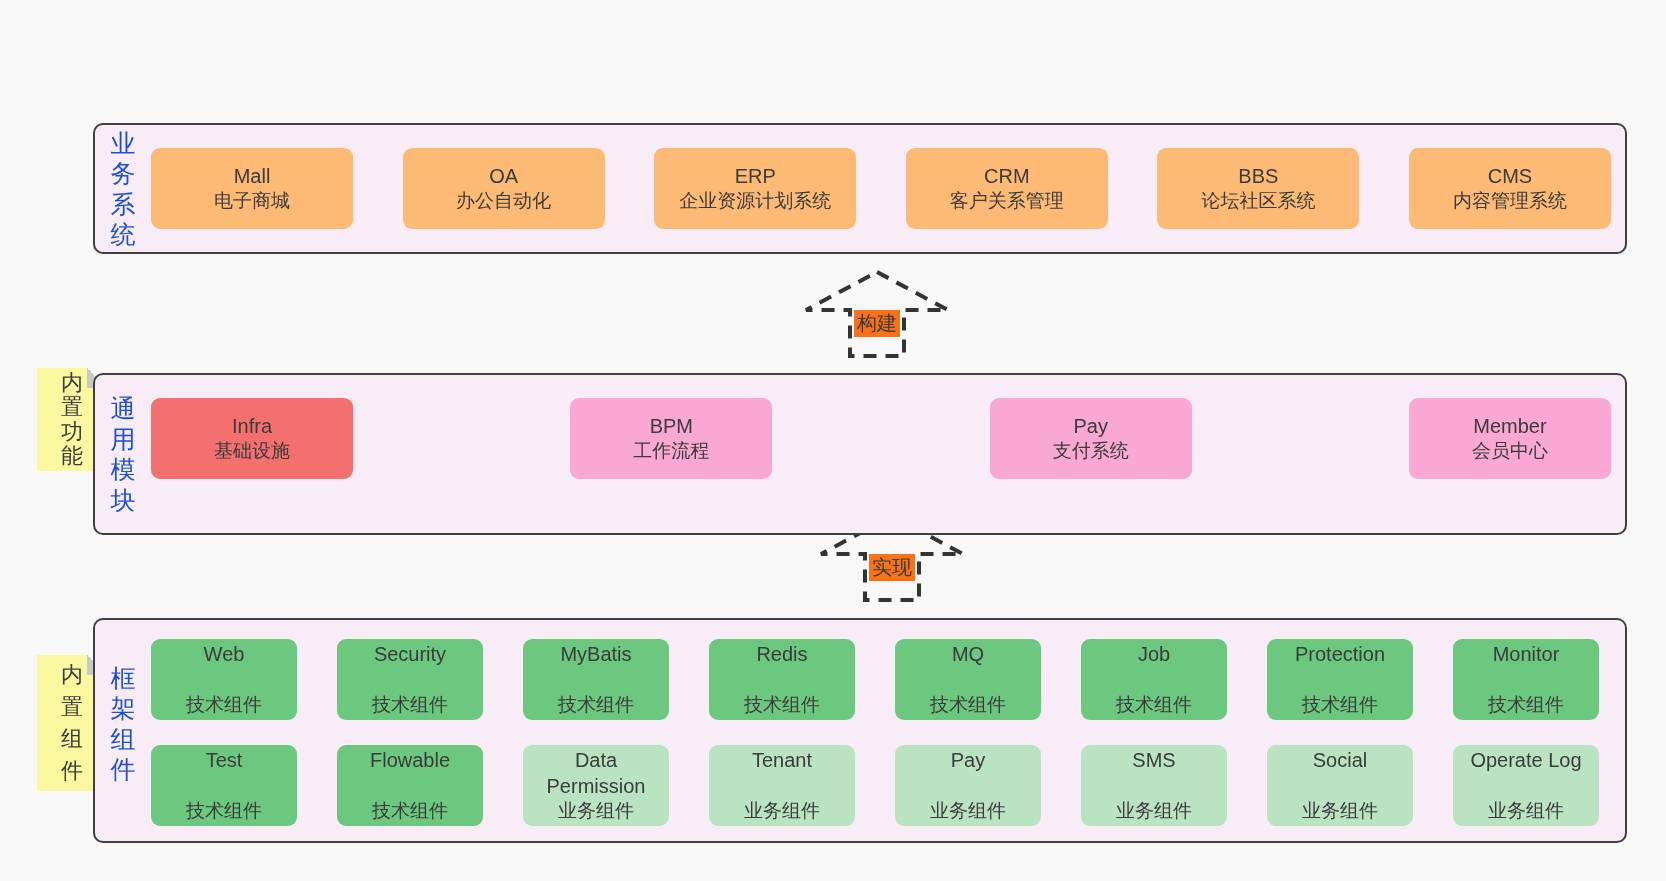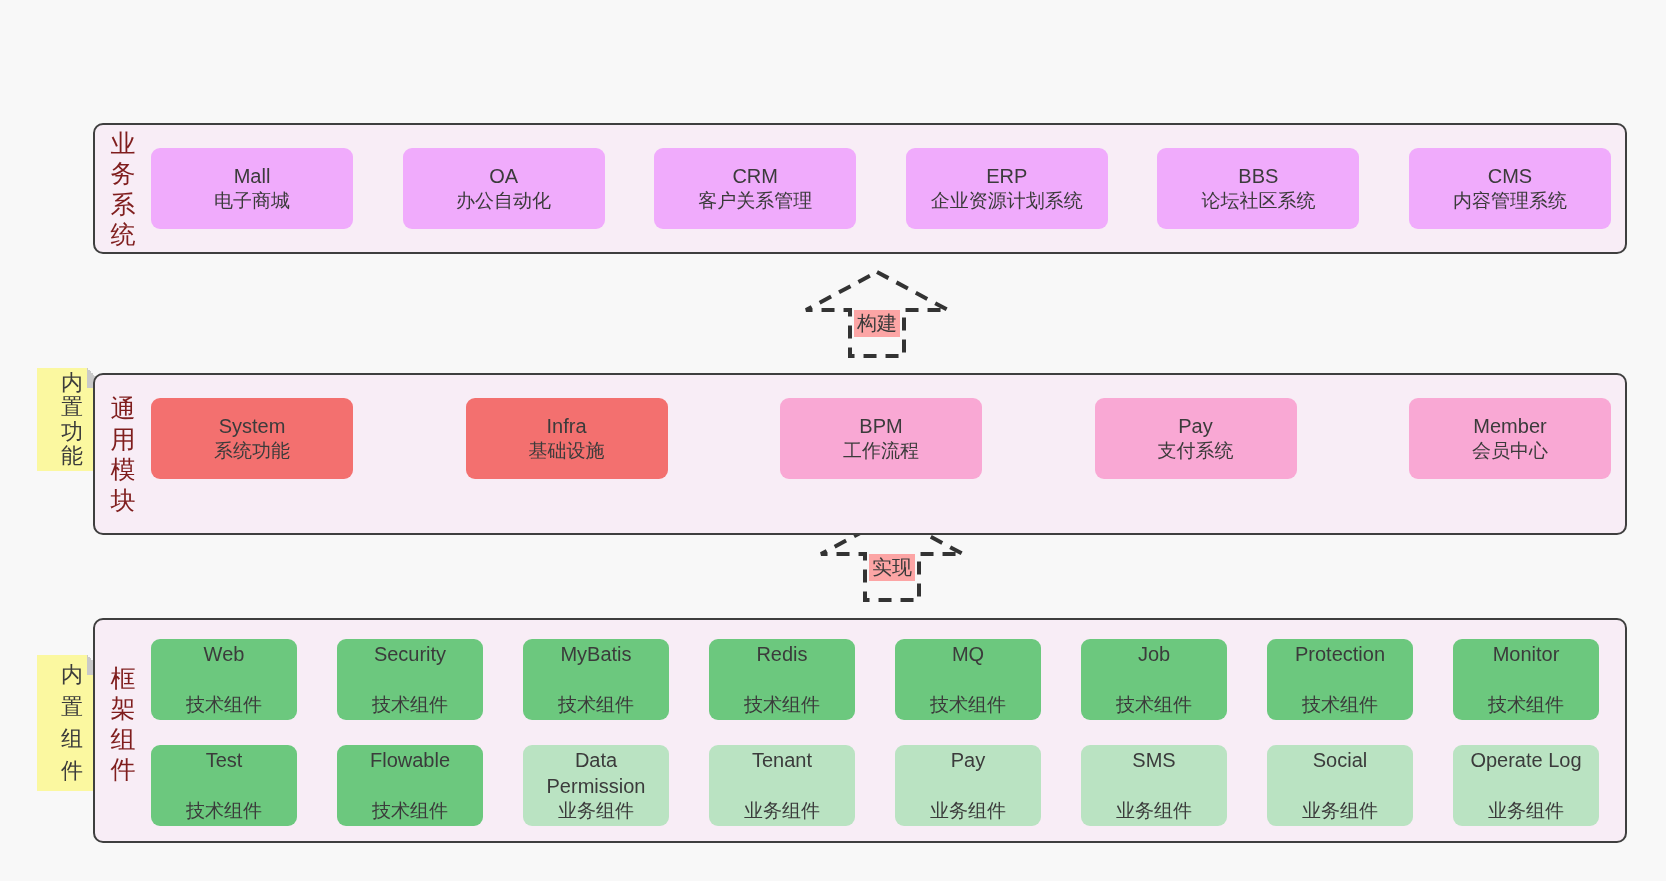--- a/index.html
+++ b/index.html
@@ -12,21 +12,21 @@
     position:absolute; left:93px; width:1534px; box-sizing:border-box;
     background:#f8edf6; border:2px solid #3f3f3f; border-radius:10px; z-index:1;
   }
   #band-business  { top:123px; height:131px; }
   #band-modules   { top:373px; height:162px; }
   #band-framework { top:618px; height:225px; }
 
   .vlabel {
     position:absolute; left:13px; top:50%; transform:translateY(-50%);
     width:30px; font-size:25px; line-height:1.22; text-align:center;
-    word-break:break-all; color:#7f1d1d;
+    word-break:break-all; color:#1d4ed8;
   }
   #band-framework .vlabel { top:47%; }
 
   .boxrow {
     position:absolute; left:56px; right:14px;
     display:flex; justify-content:space-between;
   }
   .single .boxrow { top:23px; }
   #band-framework .boxrow { right:26px; }
   #band-framework .row-0 { top:19px; }
@@ -35,21 +35,21 @@
   
   .box {
     height:81px; border-radius:9px; box-sizing:border-box;
     display:flex; flex-direction:column; justify-content:center; align-items:center;
     text-align:center; line-height:1.3; padding:2px 4px;
   }
   .w202 { width:202px; }
   .w146 { width:146px;justify-content:space-between; }
   .box .t { font-size:20px; }
   .box .s { font-size:19px; }
-  .blue       { background:#f0abfc; }
+  .blue       { background:#fdba74; }
   .red        { background:#f3706f; }
   .pink       { background:#f9a8d4; }
   .green      { background:#6cc87e; }
   .lightgreen { background:#bae3c2; }
 
   
   .sticky { position:absolute; width:70px; background:#fbf8a0; z-index:0;text-decoration:underline; }
   #sticky-modules   { left:37px; top:368px; height:103px; }
   #sticky-framework { left:37px; top:655px; height:136px; }
   .sticky .fold {
@@ -63,21 +63,21 @@
   #sticky-modules .txt   { line-height:1.12; }
   #sticky-framework .txt { line-height:1.45; }
 
   
   .arrow { position:absolute; width:150px; height:92px; z-index:0; }
   #arrow-build     { left:802px; top:268px; }
   #arrow-implement { left:817px; top:512px; }
   .arrow svg { position:absolute; left:0; top:0; }
   .arrow .alabel {
     position:absolute; left:50%; top:42px; transform:translateX(-50%);
-    background:#fca5a5; padding:0 3px; font-size:20px; white-space:nowrap;
+    background:#f97316; padding:0 3px; font-size:20px; white-space:nowrap;
   }
 </style>
 </head>
 <body>
 
 <div class="stage">
 
   <div class="sticky" id="sticky-modules">
     <div class="txt">内置功能</div>
     <div class="fold"></div>
@@ -105,46 +105,42 @@
     <div class="boxrow">
       <div class="box w202 blue">
         <div class="t">Mall</div>
         <div class="s">电子商城</div>
       </div>
       <div class="box w202 blue">
         <div class="t">OA</div>
         <div class="s">办公自动化</div>
       </div>
       <div class="box w202 blue">
+        <div class="t">ERP</div>
+        <div class="s">企业资源计划系统</div>
+      </div>
+      <div class="box w202 blue">
         <div class="t">CRM</div>
         <div class="s">客户关系管理</div>
-      </div>
-      <div class="box w202 blue">
-        <div class="t">ERP</div>
-        <div class="s">企业资源计划系统</div>
       </div>
       <div class="box w202 blue">
         <div class="t">BBS</div>
         <div class="s">论坛社区系统</div>
       </div>
       <div class="box w202 blue">
         <div class="t">CMS</div>
         <div class="s">内容管理系统</div>
       </div>
     </div>
   </div>
 
   <div class="band single" id="band-modules">
     <div class="vlabel">通用模块</div>
     <div class="boxrow">
       <div class="box w202 red">
-        <div class="t">System</div>
-        <div class="s">系统功能</div>
-      </div>
-      <div class="box w202 red">
         <div class="t">Infra</div>
         <div class="s">基础设施</div>
       </div>
       <div class="box w202 pink">
         <div class="t">BPM</div>
         <div class="s">工作流程</div>
       </div>
       <div class="box w202 pink">
         <div class="t">Pay</div>
         <div class="s">支付系统</div>

